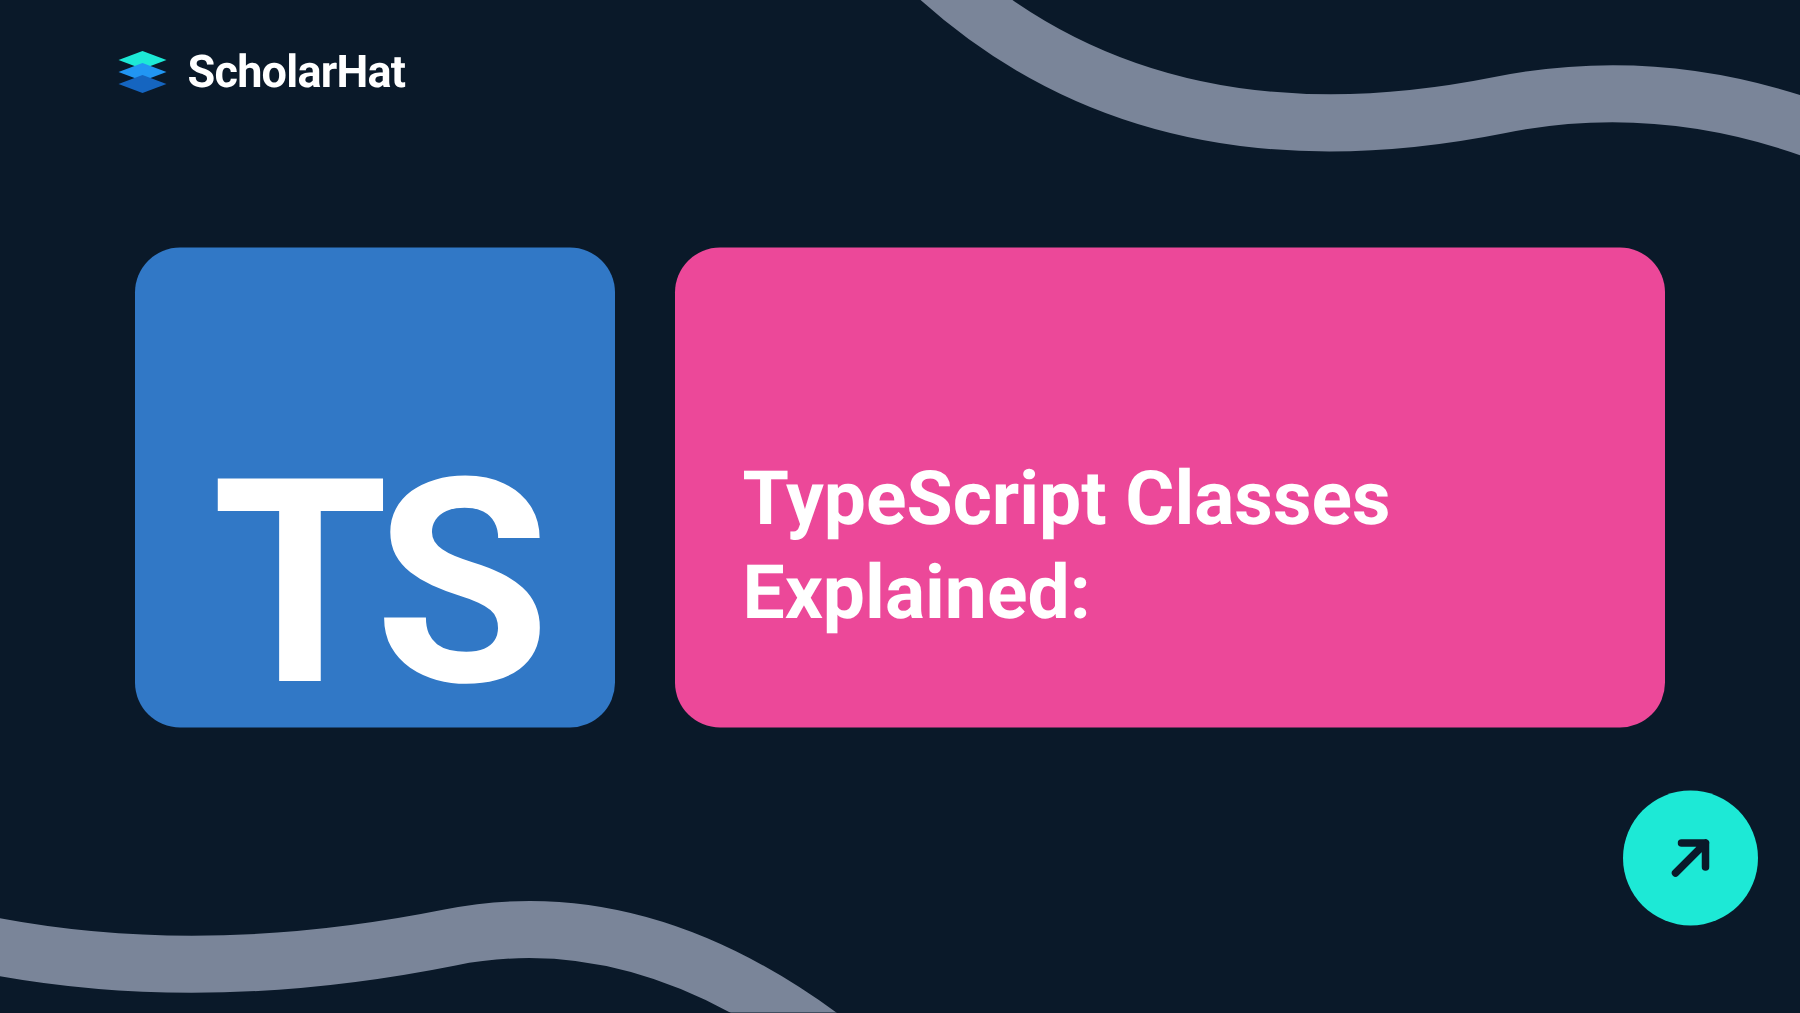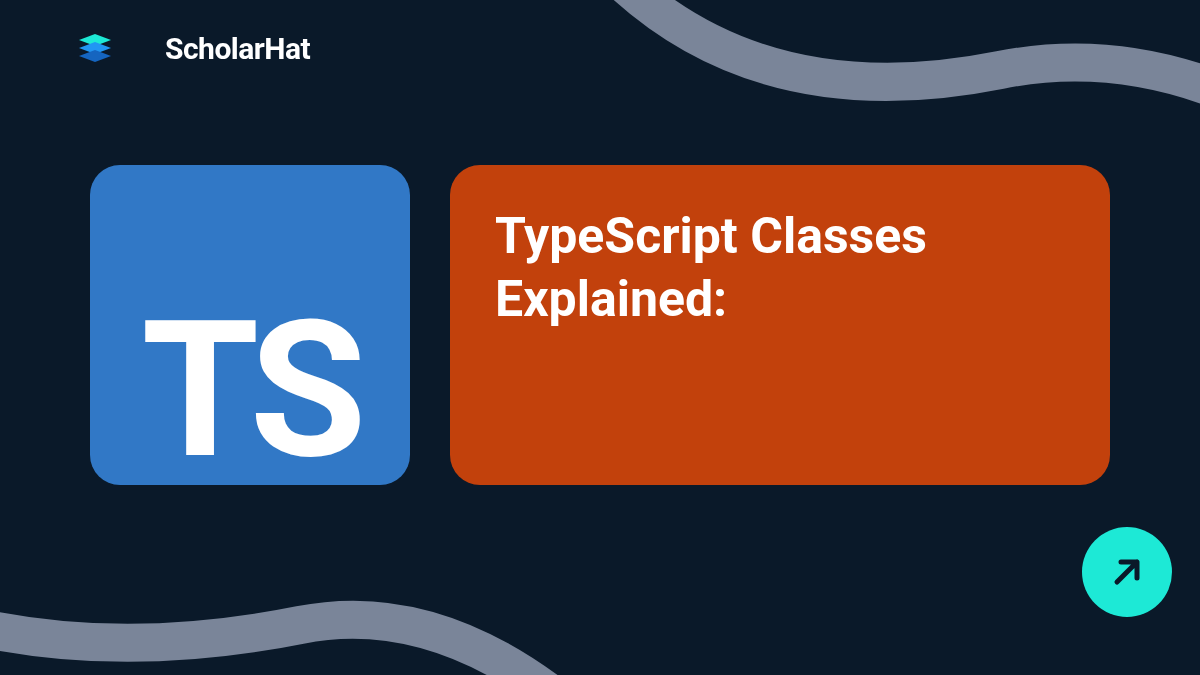--- a/index.html
+++ b/index.html
@@ -30,21 +30,20 @@
       width: 40px;
       height: 40px;
       position: relative;
     }
     
     .logo-text {
       color: #ffffff;
       font-size: 30px;
       font-weight: 700;
       letter-spacing: -0.5px;
-      margin-left: 40px;
     }
     
     .ts-badge {
       position: absolute;
       top: 165px;
       left: 90px;
       width: 320px;
       height: 320px;
       background-color: #3178c6;
       border-radius: 30px;
@@ -60,26 +59,26 @@
       letter-spacing: -8px;
       line-height: 1;
     }
     
     .title-card {
       position: absolute;
       top: 165px;
       left: 450px;
       width: 660px;
       height: 320px;
-      background-color: #c2410c;
+      background-color: #ec4899;
       border-radius: 30px;
       padding: 40px 45px;
       display: flex;
       flex-direction: column;
-      justify-content: flex-start;
+      justify-content: flex-end;
     }
     
     .title-main {
       color: #ffffff;
       font-size: 50px;
       font-weight: 700;
       line-height: 1.25;
       margin-bottom: 18px;
     }
     

